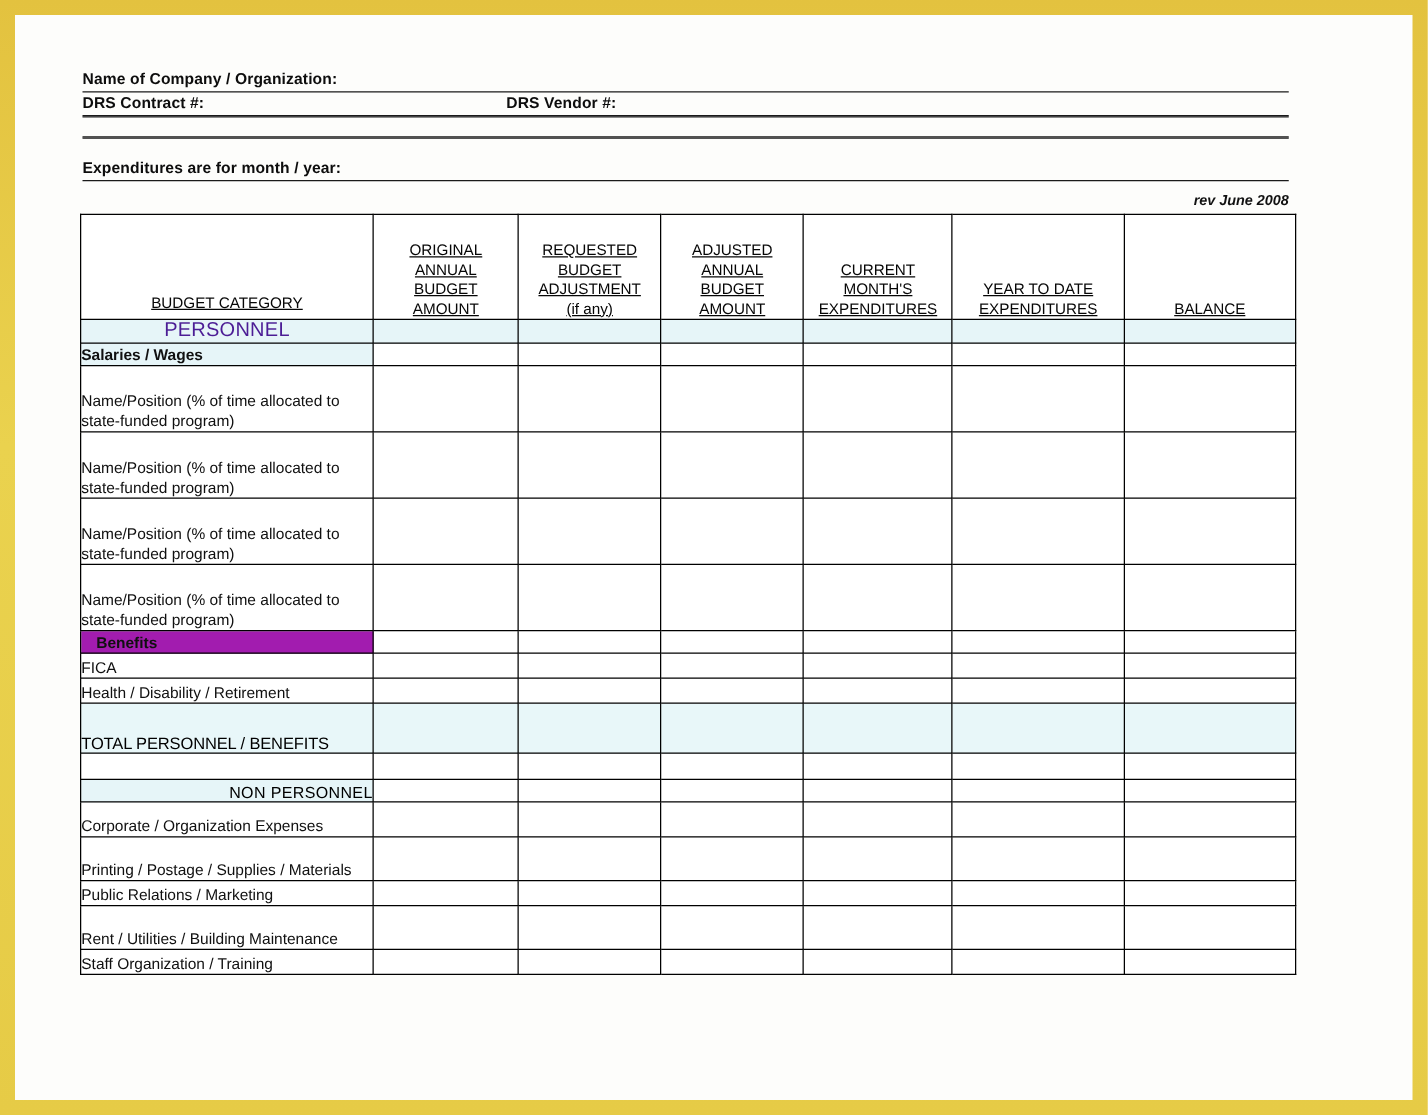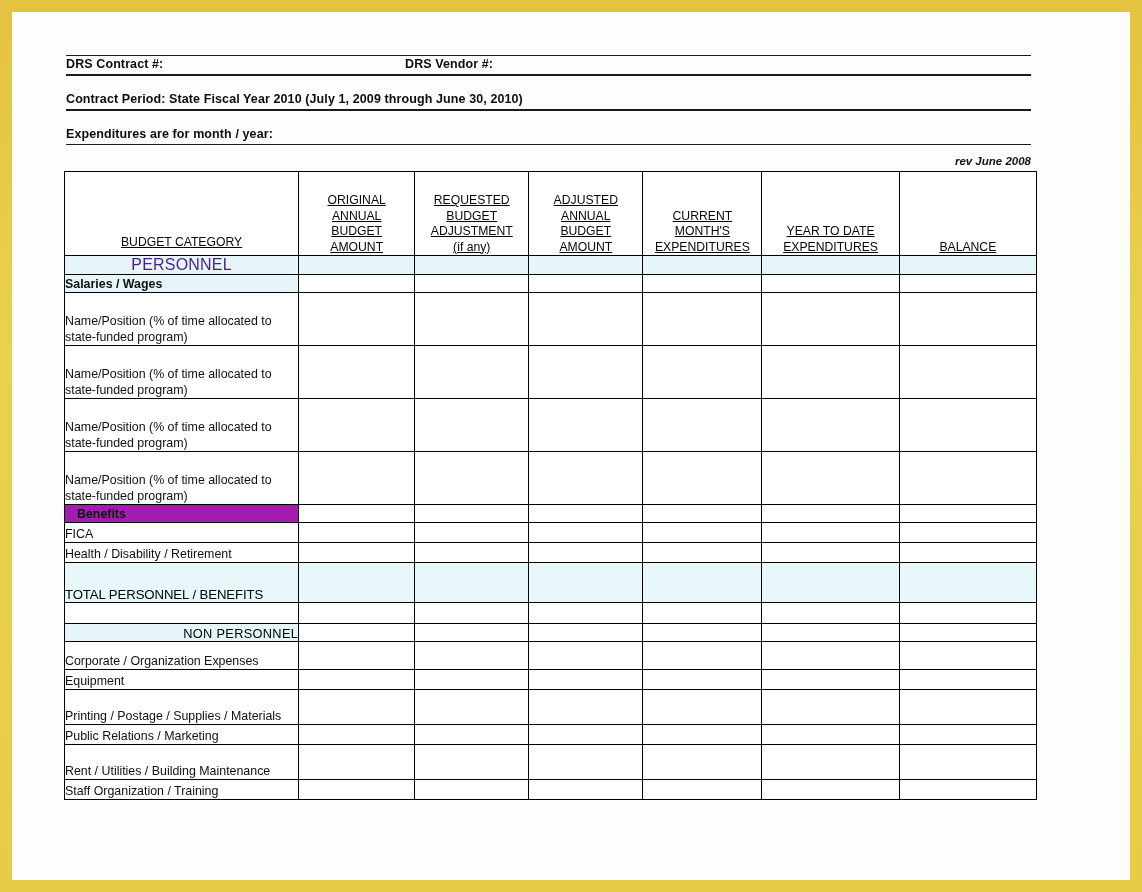--- a/index.html
+++ b/index.html
@@ -186,34 +186,34 @@
 </head>
 <body>
 
 <div id="page-frame">
   <div id="page-sheet">
 
     <div id="doc">
 
       <div class="hdr-block">
 
+        <div class="hdr-row">
+          <span>Name of Company / Organization:</span>
+        </div>
         <div class="rule"></div>
 
         <div class="hdr-row">
           <span>DRS Contract #:</span>
           <span class="inline-right">DRS Vendor #:</span>
         </div>
         <div class="rule"></div>
         <div class="rule thin"></div>
 
         <div class="spacer-md"></div>
 
-        <div class="hdr-row">
-          <span>Contract Period: State Fiscal Year 2010 (July 1, 2009 through June 30, 2010)</span>
-        </div>
         <div class="rule"></div>
         <div class="rule thin"></div>
 
         <div class="spacer-md"></div>
 
         <div class="hdr-row">
           <span>Expenditures are for month / year:</span>
         </div>
         <div class="rule"></div>
 
@@ -393,29 +393,20 @@
           <tr class="h-md">
             <td class="label mid-label">Corporate / Organization Expenses</td>
             <td></td>
             <td></td>
             <td></td>
             <td></td>
             <td></td>
             <td></td>
           </tr>
 
-          <tr class="h-sm">
-            <td class="label mid-label">Equipment</td>
-            <td></td>
-            <td></td>
-            <td></td>
-            <td></td>
-            <td></td>
-            <td></td>
-          </tr>
 
           <tr class="h-two">
             <td class="label">Printing / Postage / Supplies / Materials</td>
             <td></td>
             <td></td>
             <td></td>
             <td></td>
             <td></td>
             <td></td>
           </tr>

